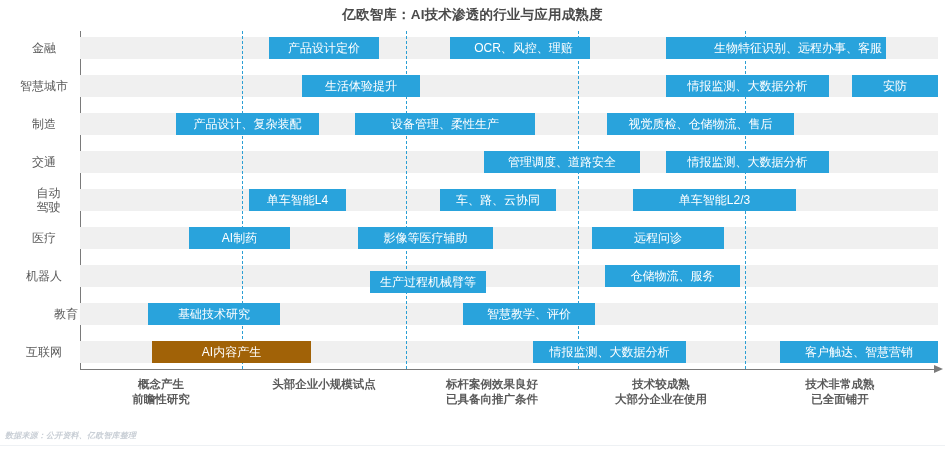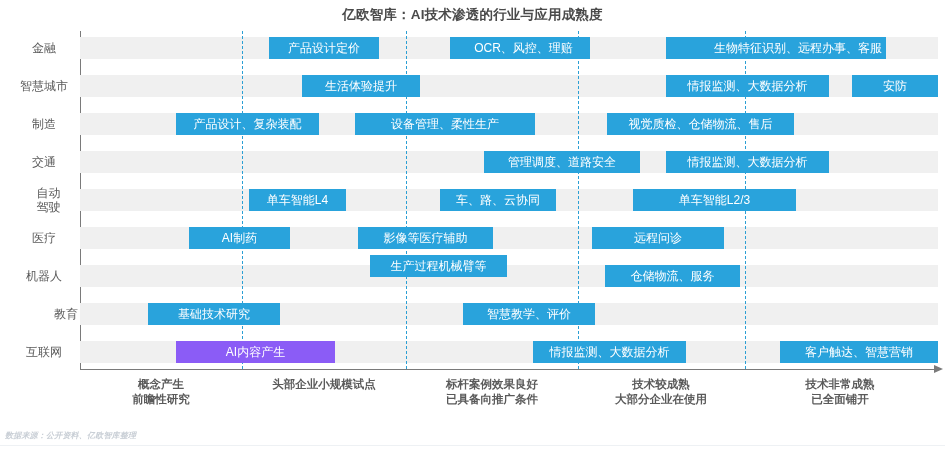--- a/index.html
+++ b/index.html
@@ -183,25 +183,25 @@
         <div class="bar" style="left: 275px; top: 82px; width: 180px; background: rgb(41, 163, 220);">设备管理、柔性生产</div>
         <div class="bar" style="left: 527px; top: 82px; width: 187px; background: rgb(41, 163, 220);">视觉质检、仓储物流、售后</div>
         <div class="bar" style="left: 404px; top: 120px; width: 156px; background: rgb(41, 163, 220);">管理调度、道路安全</div>
         <div class="bar" style="left: 586px; top: 120px; width: 163px; background: rgb(41, 163, 220);">情报监测、大数据分析</div>
         <div class="bar" style="left: 169px; top: 158px; width: 97px; background: rgb(41, 163, 220);">单车智能L4</div>
         <div class="bar" style="left: 360px; top: 158px; width: 116px; background: rgb(41, 163, 220);">车、路、云协同</div>
         <div class="bar" style="left: 553px; top: 158px; width: 163px; background: rgb(41, 163, 220);">单车智能L2/3</div>
         <div class="bar" style="left: 85px; top: 196px; width: 101px; background: rgb(41, 163, 220); margin-left: 24px;">AI制药</div>
         <div class="bar" style="left: 278px; top: 196px; width: 135px; background: rgb(41, 163, 220);">影像等医疗辅助</div>
         <div class="bar" style="left: 512px; top: 196px; width: 132px; background: rgb(41, 163, 220);">远程问诊</div>
-        <div class="bar" style="left: 290px; top: 224px; width: 137px; background: rgb(41, 163, 220);">生产过程机械臂等</div>
+        <div class="bar" style="left: 290px; top: 240px; width: 116px; background: rgb(41, 163, 220);">生产过程机械臂等</div>
         <div class="bar" style="left: 525px; top: 234px; width: 135px; background: rgb(41, 163, 220);">仓储物流、服务</div>
         <div class="bar" style="left: 68px; top: 272px; width: 132px; background: rgb(41, 163, 220);">基础技术研究</div>
         <div class="bar" style="left: 383px; top: 272px; width: 132px; background: rgb(41, 163, 220);">智慧教学、评价</div>
-        <div class="bar" style="left: 72px; top: 310px; width: 159px; background: #8b5cf6; margin-left: 24px;">AI内容产生</div>
+        <div class="bar" style="left: 72px; top: 310px; width: 159px; background: #a16207;">AI内容产生</div>
         <div class="bar" style="left: 453px; top: 310px; width: 153px; background: rgb(41, 163, 220);">情报监测、大数据分析</div>
         <div class="bar" style="left: 700px; top: 310px; width: 158px; background: rgb(41, 163, 220);">客户触达、智慧营销</div>
       </div>
   </div>
 
   <div id="row-labels-layer">
       <div class="row-label" style="top: 41px;">
         <div>金融</div>
       </div>
       <div class="row-label" style="top: 79px;">

